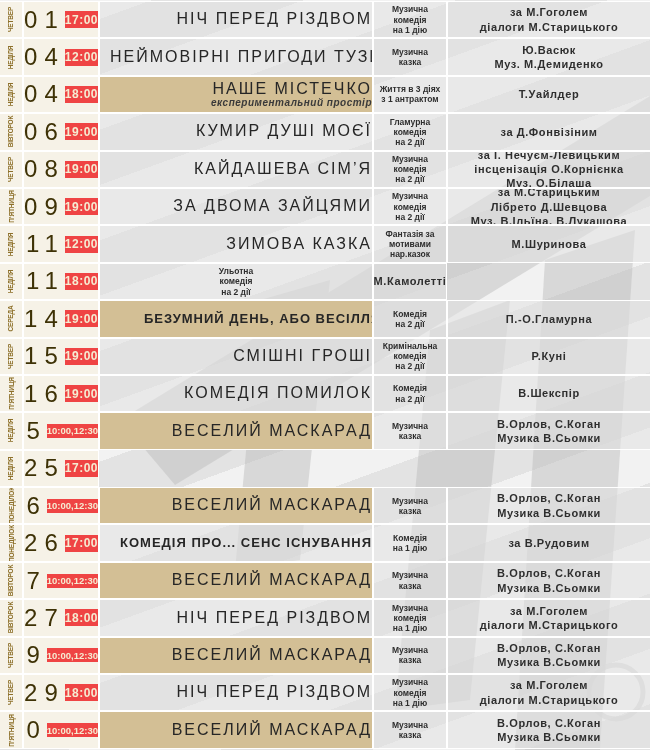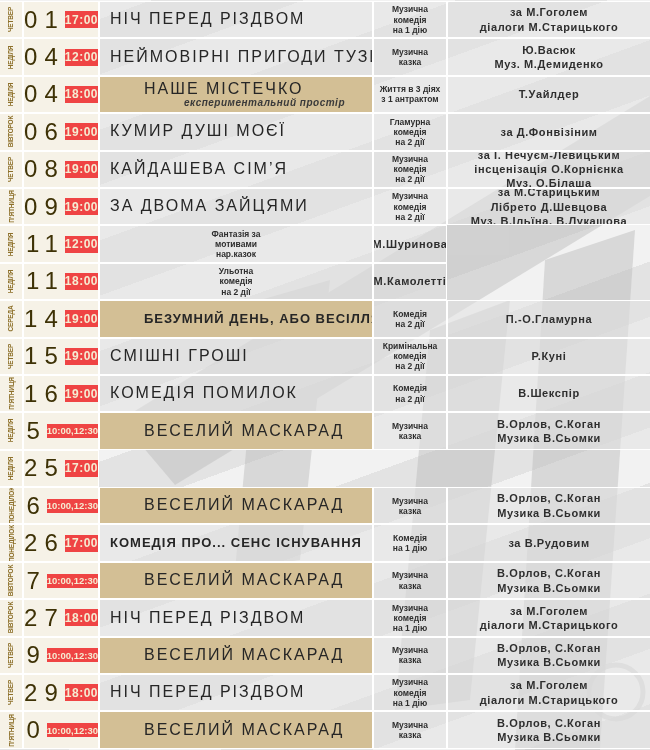--- a/index.html
+++ b/index.html
@@ -48,20 +48,21 @@
   .time-badge{
     width:100%;
     background:#ef4444;color:#f5ecd2;
     font-weight:bold;font-size:12px;letter-spacing:0.5px;
     text-align:center;padding:1.5px 0;
   }
   .dualtime .time-badge{font-size:9.5px;letter-spacing:0;}
   .titlecell{
     display:flex;flex-direction:column;justify-content:center;
     padding-left:10px;
+    text-align:right;
   }
   .title{
     font-size:16px;letter-spacing:2px;color:#262626;
     white-space:nowrap;line-height:1.05;
   }
   .longtitle .title{font-size:13px;letter-spacing:1px;font-weight:bold;}
   .full .titlecell{grid-column:3/6;}
   .full .title{font-size:15px;letter-spacing:1.5px;}
   .subtitle{
     font-size:10px;font-style:italic;font-weight:bold;color:#3a3a3a;
@@ -208,20 +209,24 @@
     </div>
 
     <div class="row">
       <div class="cell weekday">
         <span>НЕДІЛЯ</span>
       </div>
       <div class="cell date">
         <div class="date-num">11</div>
         <div class="time-badge">12:00</div>
       </div>
+      <div class="cell titlecell">
+        <div class="title">ЗИМОВА КАЗКА</div>
+
+      </div>
       <div class="cell genre">Фантазія за
 мотивами
 нар.казок</div>
       <div class="cell author">М.Шуринова</div>
     </div>
 
     <div class="row">
       <div class="cell weekday">
         <span>НЕДІЛЯ</span>
       </div>

